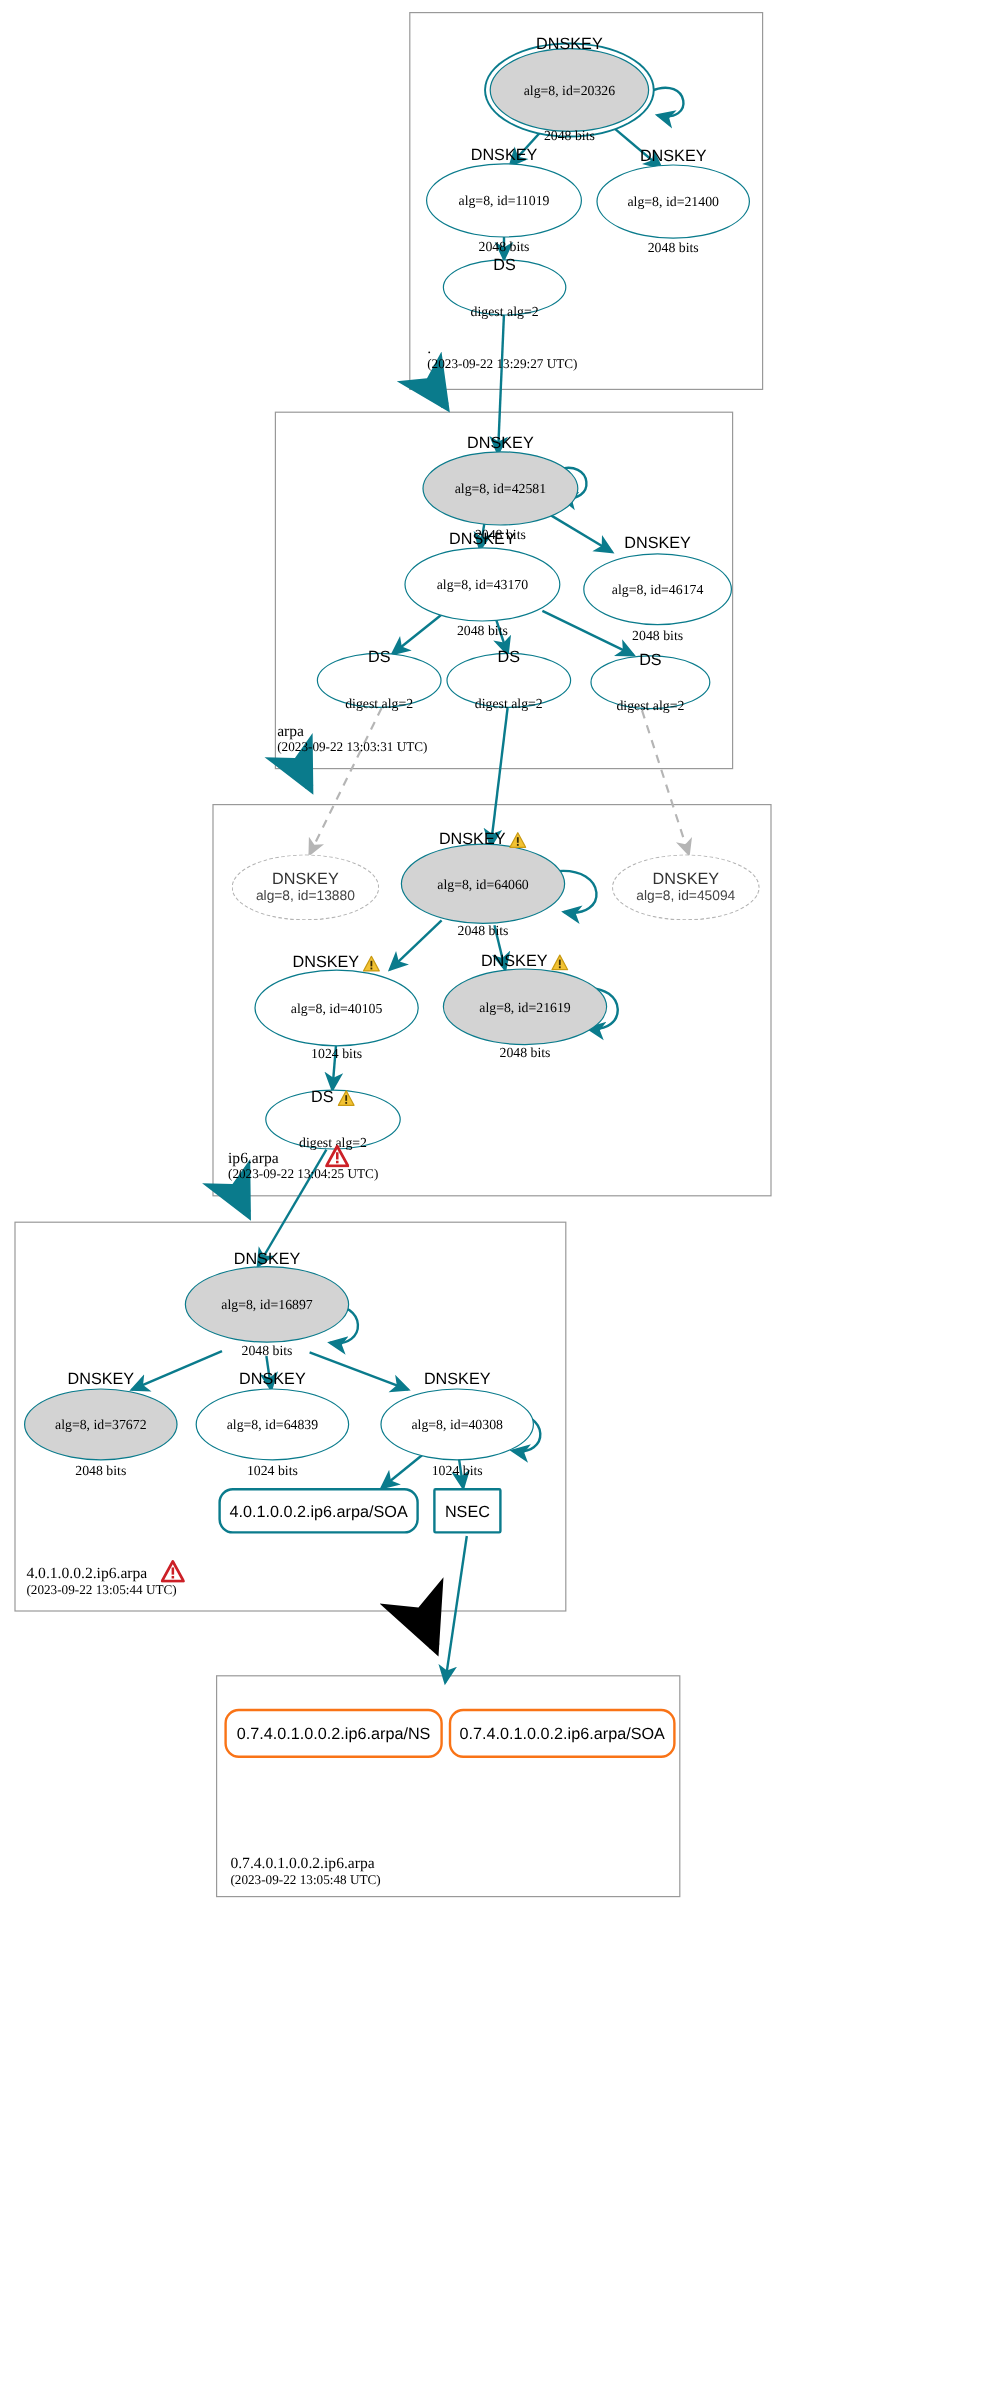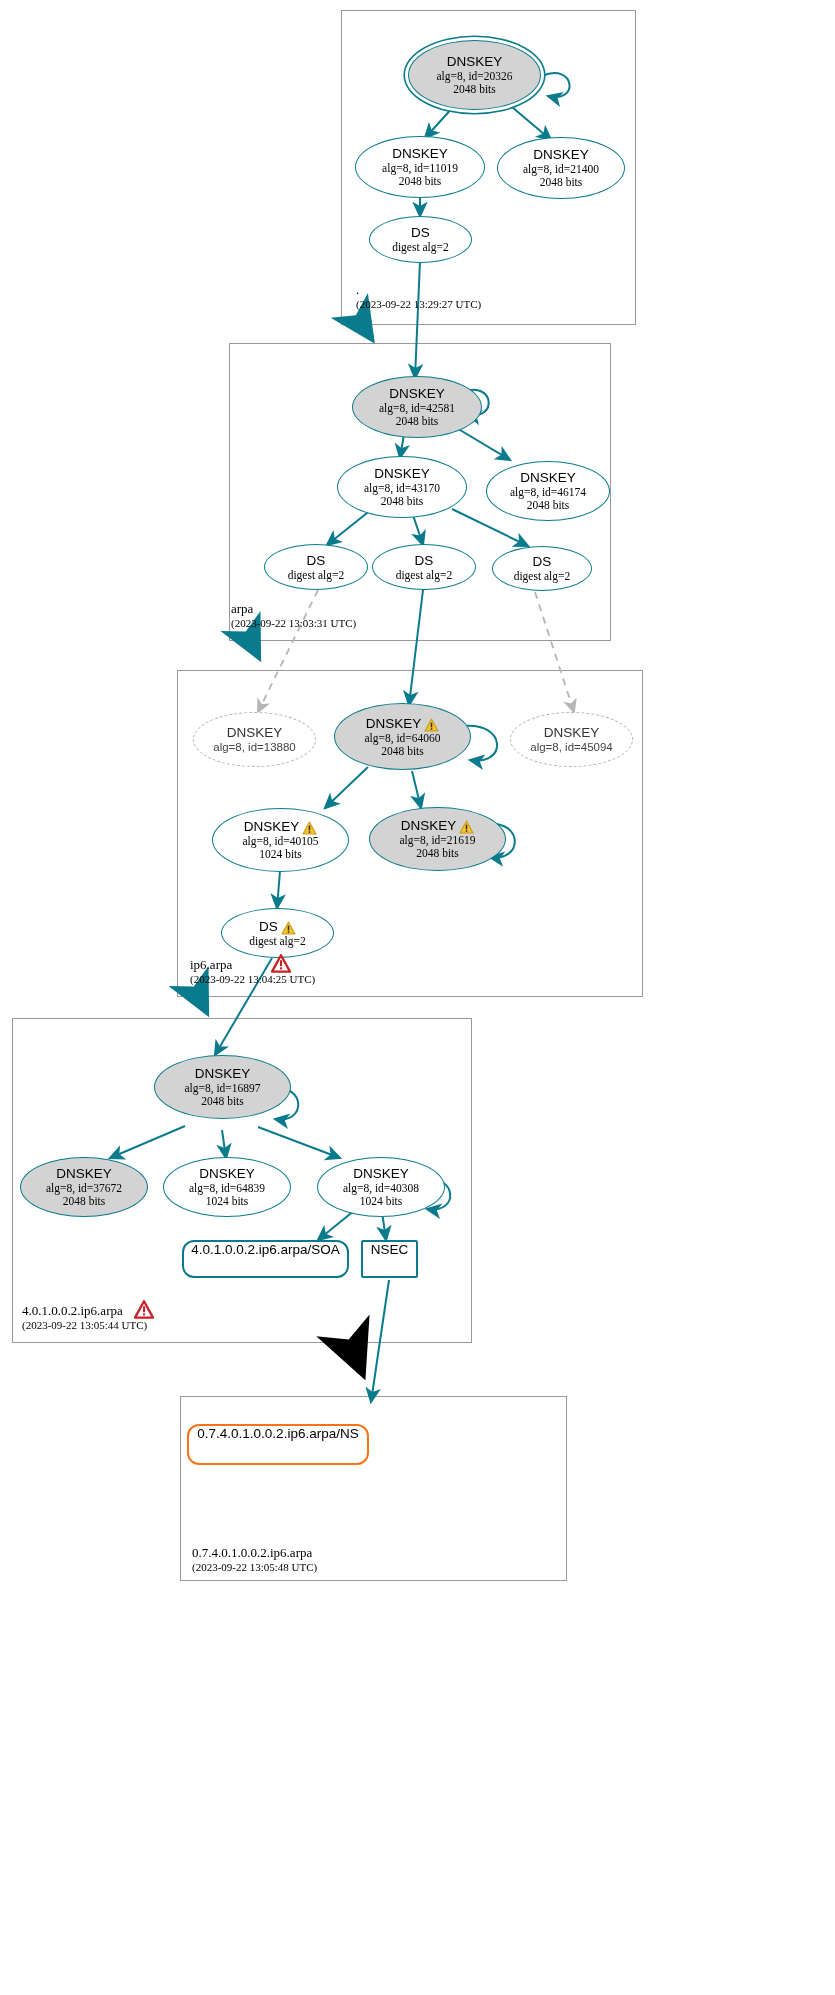--- a/index.html
+++ b/index.html
@@ -12,26 +12,26 @@
   .zone-name{font-size:13px;line-height:15px;}
   .zone-time{font-size:11px;line-height:14px;}
   .node{position:absolute;display:flex;flex-direction:column;align-items:center;
         justify-content:center;box-sizing:border-box;text-align:center;}
   .ell{border-radius:50%;}
   .ell-solid{border:1.6px solid #0a7b8c;background:#ffffff;}
   .ell-filled{border:1.6px solid #0a7b8c;background:#d3d3d3;}
   .ell-dashed{border:1.6px dashed #b5b5b5;background:#ffffff;}
   .ell-double{border:1.6px solid #0a7b8c;background:#d3d3d3;box-shadow:0 0 0 3px #ffffff,0 0 0 4.6px #0a7b8c;}
   .rrset-box{position:absolute;border:2px solid #0a7b8c;border-radius:12px;background:#ffffff;
-             display:flex;align-items:flex-start;justify-content:center;box-sizing:border-box;}
+             display:flex;align-items:center;justify-content:center;box-sizing:border-box;}
   .rrset-box.black{border:2px solid #f97316;}
   .rrset-box.square{border-radius:2px;}
   .t1{font-family:"Liberation Sans", sans-serif;font-size:13.5px;color:#000;line-height:16px;
       display:flex;align-items:center;gap:3px;white-space:nowrap;}
-  .t2{font-family:"Liberation Serif", serif;font-size:11.5px;color:#000;line-height:13px;white-space:nowrap;}
+  .t2{font-family:"Liberation Serif", serif;font-size:11.5px;color:#000;line-height:13px;white-space:nowrap;margin-top:25px;}
   .t2d{font-family:Liberation Sans, sans-serif;font-size:11.5px;color:#444;line-height:13px;white-space:nowrap;}
   .t1d{font-family:"Liberation Sans", sans-serif;font-size:13.5px;color:#333;line-height:16px;white-space:nowrap;}
   .rr-label{font-family:"Liberation Sans", sans-serif;font-size:13.5px;color:#000;white-space:nowrap;}
   .warn{display:inline-block;width:15px;height:14px;position:relative;top:1px;}
   .err-icon{position:absolute;width:20px;height:19px;}
 </style>
 </head>
 <body>
 
 <div class="canvas">
@@ -296,18 +296,21 @@
     <svg viewBox="0 0 20 19" width="20" height="19">
         <path d="M10 1.2 L19 17.6 L1 17.6 Z" fill="#ffffff" stroke="#cc2027" stroke-width="2.3" stroke-linejoin="round"></path>
         <rect x="9" y="6.2" width="2.1" height="6" fill="#cc2027"></rect>
         <rect x="9" y="13.3" width="2.1" height="2.1" fill="#cc2027"></rect>
       </svg>
   </div>
 
   <div class="rrset-box black" style="left:187px;top:1424px;width:182px;height:41px;">
     <span class="rr-label">0.7.4.0.1.0.0.2.ip6.arpa/NS</span>
   </div>
+  <div class="rrset-box black" style="left:374px;top:1424px;width:189px;height:41px;">
+    <span class="rr-label">0.7.4.0.1.0.0.2.ip6.arpa/SOA</span>
+  </div>
   <div class="zone-label" style="left:192px;top:1529px;margin-top:16px;">
     <div class="zone-name">0.7.4.0.1.0.0.2.ip6.arpa</div>
     <div class="zone-time">(2023-09-22 13:05:48 UTC)</div>
   </div>
 
 </div>
 
 </body></html>

